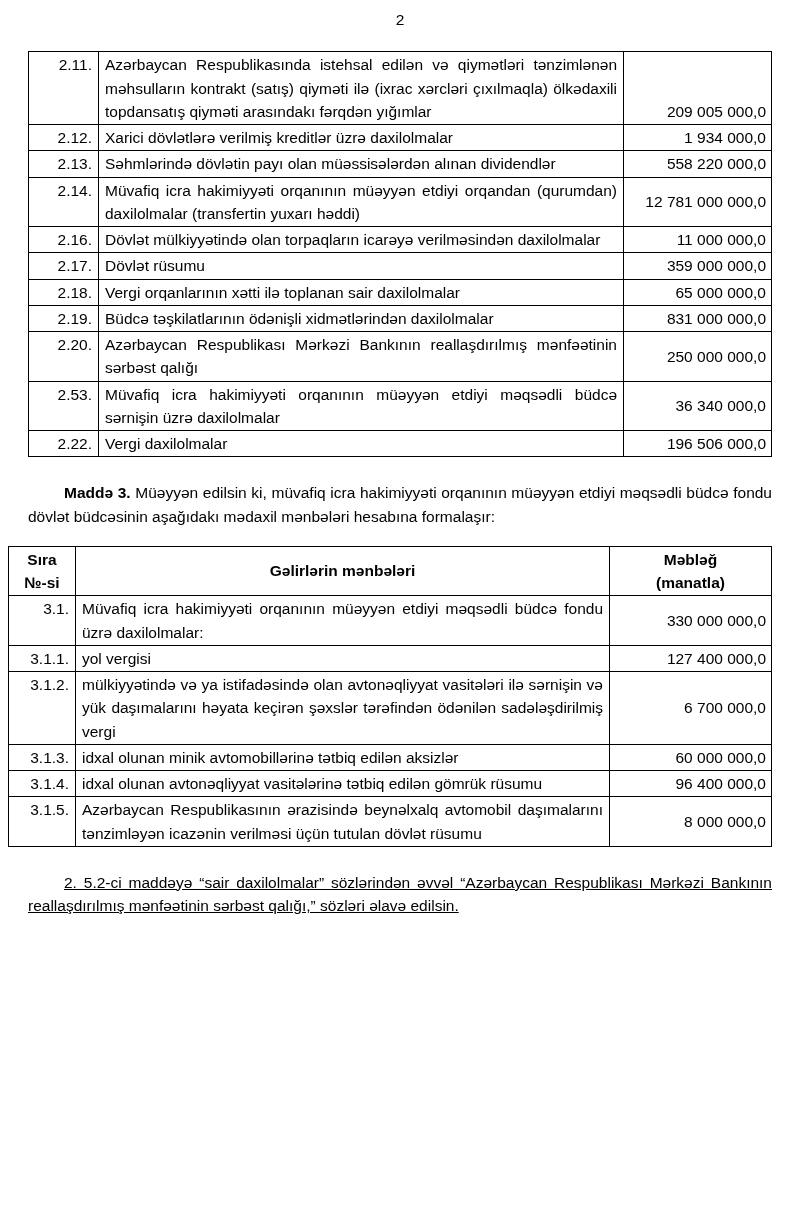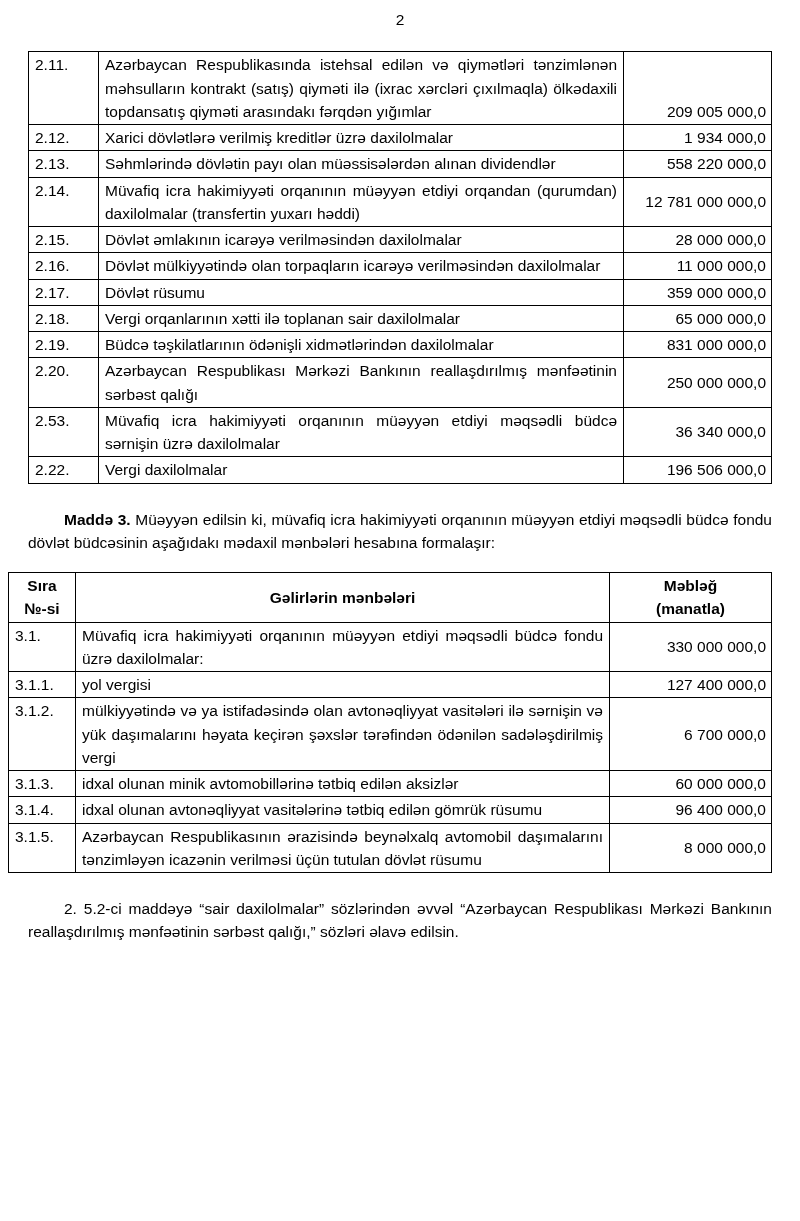--- a/index.html
+++ b/index.html
@@ -18,32 +18,32 @@
 
   
   .t1 col.c-num { width:70px; }
   .t1 col.c-amt { width:148px; }
 
   
   .t2 { margin-left:-20px; width:calc(100% + 20px); margin-top:18px; }
   .t2 col.c-num { width:67px; }
   .t2 col.c-amt { width:162px; }
 
-  td.num { text-align:left; }
+  td.num { text-align:right; }
   td.desc { text-align:justify; }
   td.desc.left { text-align:left; }
   td.amt { text-align:right; vertical-align:middle; padding-right:5px; }
   td.amt.va-bottom { vertical-align:bottom; }
 
   th { font-weight:bold; text-align:center; vertical-align:middle; }
   .pre { white-space:pre-line; }
 
   .para { text-align:justify; text-indent:36px; margin:24px 0 18px 0; }
   .bold { font-weight:bold; }
-  .closing { margin-bottom:0; }
+  .closing { margin-bottom:0;text-decoration:underline; }
 </style>
 </head>
 <body>
 
 <div class="page">
 
   <div class="page-number">2</div>
 
   <table class="t1">
     <colgroup>
@@ -64,25 +64,20 @@
       </tr>
       <tr>
         <td class="num">2.13.</td>
         <td class="desc">Səhmlərində dövlətin payı olan müəssisələrdən alınan dividendlər</td>
         <td class="amt va-bottom">558 220 000,0</td>
       </tr>
       <tr>
         <td class="num">2.14.</td>
         <td class="desc">Müvafiq icra hakimiyyəti orqanının müəyyən etdiyi orqandan (qurumdan) daxilolmalar (transfertin yuxarı həddi)</td>
         <td class="amt">12 781 000 000,0</td>
-      </tr>
-      <tr>
-        <td class="num">2.15.</td>
-        <td class="desc">Dövlət əmlakının icarəyə verilməsindən daxilolmalar</td>
-        <td class="amt">28 000 000,0</td>
       </tr>
       <tr>
         <td class="num">2.16.</td>
         <td class="desc">Dövlət mülkiyyətində olan torpaqların icarəyə verilməsindən daxilolmalar</td>
         <td class="amt va-bottom">11 000 000,0</td>
       </tr>
       <tr>
         <td class="num">2.17.</td>
         <td class="desc">Dövlət rüsumu</td>
         <td class="amt">359 000 000,0</td>

